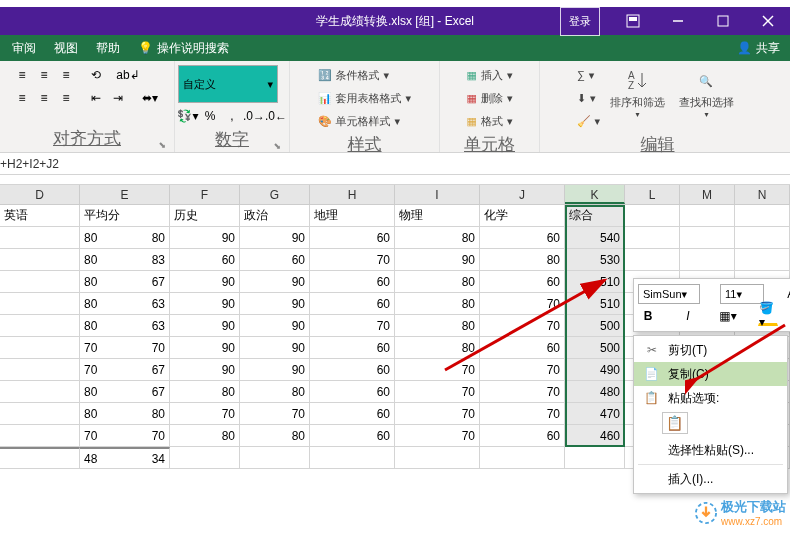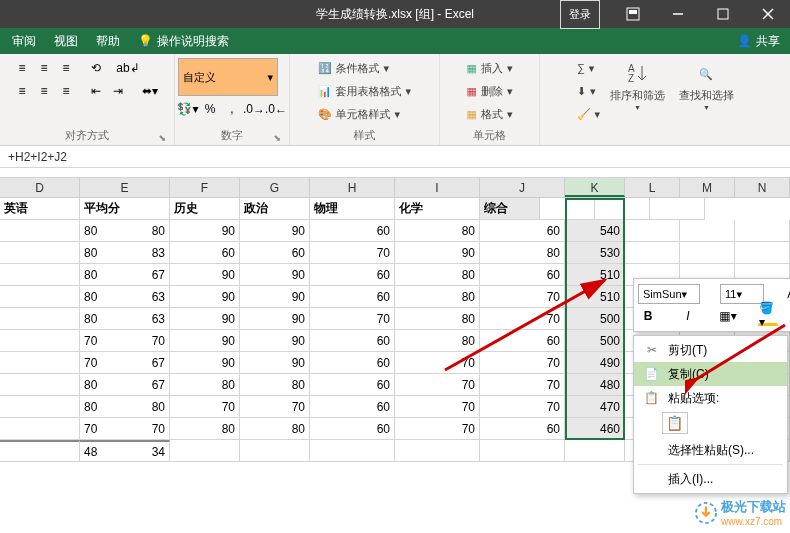--- a/index.html
+++ b/index.html
@@ -1,56 +1,56 @@
 <!DOCTYPE html>
 <html><head>
 <meta charset="utf-8">
 <style>
 * { margin: 0; padding: 0; box-sizing: border-box; font-family: "Microsoft YaHei", SimSun, sans-serif; }
 body { background: #fff; overflow: hidden; width: 790px; height: 533px; position: relative; }
 
 
-.titlebar { background: #404040; height: 28px; display: flex; align-items: center; justify-content: space-between; color: #fff; font-size: 12px; }
+.titlebar { background: #4c1d95; height: 28px; display: flex; align-items: center; justify-content: space-between; color: #fff; font-size: 12px; margin-top: 7px; }
 .titlebar-center { position: absolute; left: 50%; transform: translateX(-50%); }
 .titlebar-right { display: flex; align-items: center; height: 100%; }
 .titlebar-right .tbtn { width: 45px; height: 28px; display: flex; align-items: center; justify-content: center; color: #fff; }
 .login-box { border: 1px solid rgba(255,255,255,0.8); padding: 6px 8px; font-size: 11px; margin-right: 10px; }
 
 
 .menus { background: #217346; height: 26px; display: flex; align-items: center; padding-left: 12px; gap: 18px; color: #fff; font-size: 12px; }
 .menus .menu-item { cursor: default; }
 .menus .tell-me { display: flex; align-items: center; gap: 4px; }
 .share-btn { position: absolute; right: 10px; color: #fff; font-size: 12px; display: flex; align-items: center; gap: 4px; }
 
 
 .ribbon { background: #f3f2f1; height: 92px; border-bottom: 1px solid #d4d4d4; display: flex; }
 .ribbon-group { border-right: 1px solid #e1e1e1; padding: 4px 8px 2px 8px; display: flex; flex-direction: column; justify-content: space-between; align-items: center; }
-.ribbon-group-label { font-size: 11px; color: #666; text-align: center; padding-top: 2px; }
+.ribbon-group-label { font-size: 17px; color: #666; text-align: center; padding-top: 2px; text-decoration: underline; }
 .ribbon-row { display: flex; gap: 2px; align-items: center; }
 .ribbon-content { display: flex; flex-direction: column; gap: 3px; }
 .rbtn { width: 20px; height: 20px; display: flex; align-items: center; justify-content: center; border: 1px solid transparent; font-size: 12px; }
-.combo { border: 1px solid #ababab; background: #fdba74; font-size: 11px; padding: 18px 4px; height: 20px; display: flex; align-items: center; justify-content: space-between; }
+.combo { border: 1px solid #ababab; background: #14b8a6; font-size: 11px; padding: 18px 4px; height: 20px; display: flex; align-items: center; justify-content: space-between; }
 .ribbon-text-item { font-size: 11px; color: #444; display: flex; align-items: center; gap: 4px; height: 20px; }
 .big-btn { display: flex; flex-direction: column; align-items: center; font-size: 11px; color: #444; padding: 2px 4px; }
 .big-btn .icon-lg { width: 28px; height: 28px; display: flex; align-items: center; justify-content: center; }
 .expand-corner { font-size: 9px; color: #888; align-self: flex-end; }
 .group-bottom { display: flex; align-items: center; width: 100%; justify-content: center; position: relative; }
 .group-bottom .expand-corner { position: absolute; right: 0; bottom: 0; }
 
 
-.formula-bar { height: 22px; border-bottom: 1px solid #d4d4d4; display: flex; align-items: center; font-size: 12px; padding-left: 8px; color: #333; background: #fff; }
+.formula-bar { height: 22px; border-bottom: 1px solid #d4d4d4; display: flex; align-items: center; font-size: 12px; padding-left: 0; color: #333; background: #fff; }
 
 
 .grid { position: relative; }
 .col-headers { display: flex; height: 20px; background: #e6e6e6; border-bottom: 1px solid #ccc; }
 .col-header { border-right: 1px solid #ccc; font-size: 12px; color: #333; text-align: center; line-height: 20px; background: #e6e6e6; }
 .col-header.sel { background: #d3e5d3; border-bottom: 2px solid #217346; }
 .row { display: flex; height: 22px; }
 .cell { border-right: 1px solid #d4d4d4; border-bottom: 1px solid #d4d4d4; font-size: 12px; padding: 0 4px; display: flex; align-items: center; justify-content: flex-end; background: #fff; overflow: hidden; }
-.cell.hdr { justify-content: flex-start; font-weight: bold; }
+.cell.hdr { justify-content: flex-start; font-weight: normal; }
 .cell.sel { background: #e8e8e8; }
 .sel-border { position: absolute; border: 2px solid #217346; pointer-events: none; }
 .cw-D { width: 80px; } .cw-E { width: 90px; } .cw-F { width: 70px; } .cw-G { width: 70px; }
 .cw-H { width: 85px; } .cw-I { width: 85px; } .cw-J { width: 85px; } .cw-K { width: 60px; }
 .cw-L { width: 55px; } .cw-M { width: 55px; } .cw-N { width: 55px; }
 
 
 .mini-toolbar { position: absolute; background: #fff; border: 1px solid #c6c6c6; box-shadow: 2px 2px 6px rgba(0,0,0,0.25); padding: 4px; font-size: 11px; }
 .mini-toolbar .mrow { display: flex; align-items: center; gap: 20px; height: 22px; }
 .mini-toolbar .mcombo { border: 1px solid #ababab; padding: 0 4px; height: 20px; display: flex; align-items: center; }
@@ -204,20 +204,23 @@
           </div>
         <span>排序和筛选</span>
         <span style="font-size:8px">▾</span>
       </div>
       <div class="big-btn">
         <div class="icon-lg">🔍</div>
         <span>查找和选择</span>
         <span style="font-size:8px">▾</span>
       </div>
     </div>
+    <div class="group-bottom">
+        <span class="ribbon-group-label">编辑</span>
+      </div>
   </div>
 </div>
 
 <div class="formula-bar">
   <span>+H2+I2+J2</span>
 </div>
 
 <div style="height:10px;background:#fff;border-bottom:1px solid #d4d4d4"></div>
 
 <div class="grid" id="grid">
@@ -233,20 +236,21 @@
       <div class="col-header cw-L">L</div>
       <div class="col-header cw-M">M</div>
       <div class="col-header cw-N">N</div>
     </div>
   <div id="gridbody">
       <div class="row">
         <div class="cell hdr cw-D">英语</div>
         <div class="cell hdr cw-E">平均分</div>
         <div class="cell hdr cw-F">历史</div>
         <div class="cell hdr cw-G">政治</div>
+        <div class="cell hdr cw-H">地理</div>
         <div class="cell hdr cw-I">物理</div>
         <div class="cell hdr cw-J">化学</div>
         <div class="cell hdr cw-K sel">综合</div>
         <div class="cell hdr cw-L"></div>
         <div class="cell hdr cw-M"></div>
         <div class="cell hdr cw-N"></div>
       </div>
       <div class="row">
         <div class="cell cw-D"></div>
         <div class="cell cw-E" style="justify-content: space-between;">

